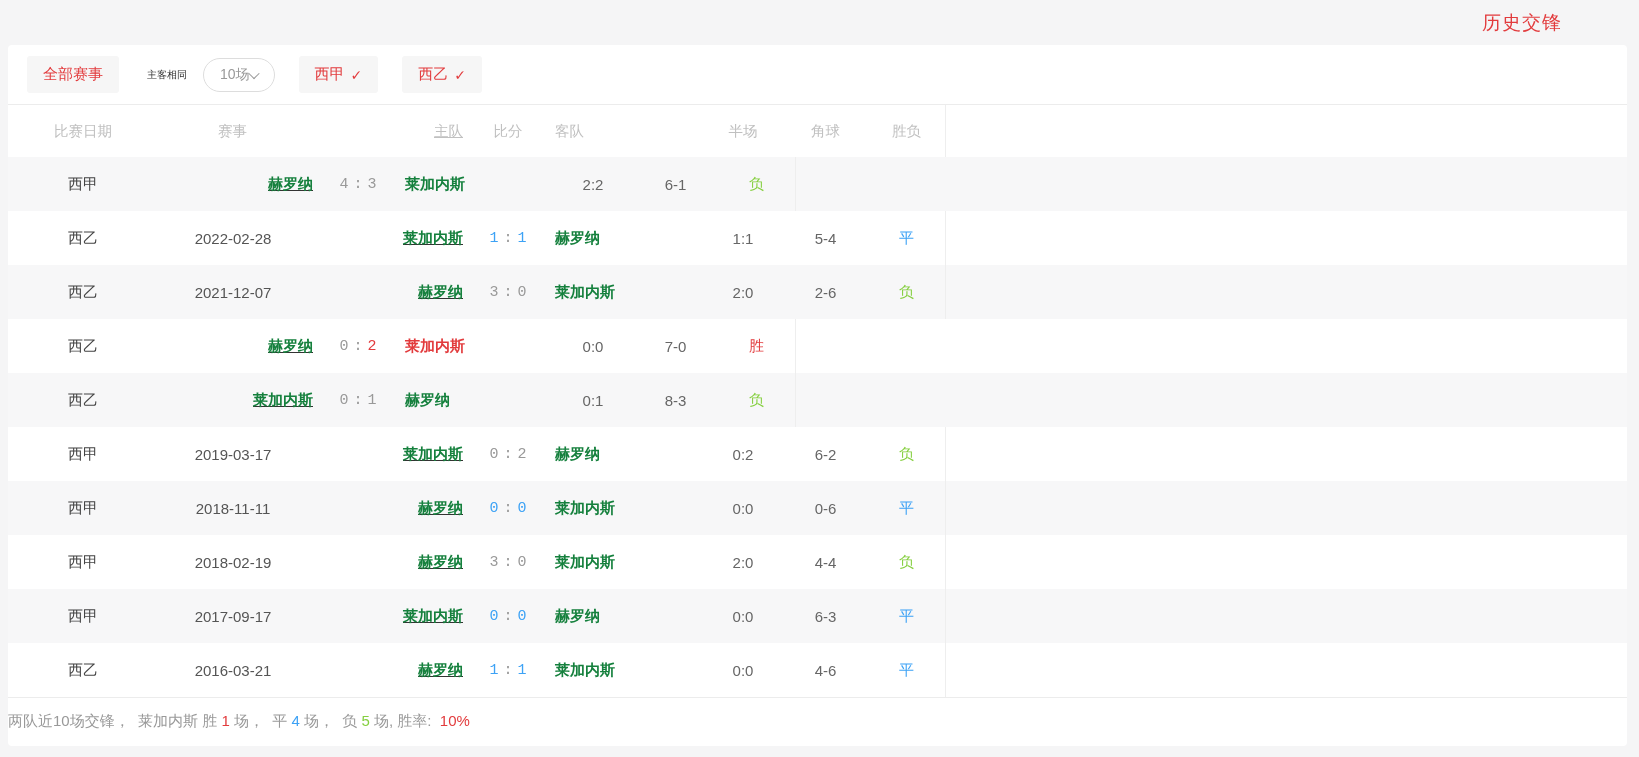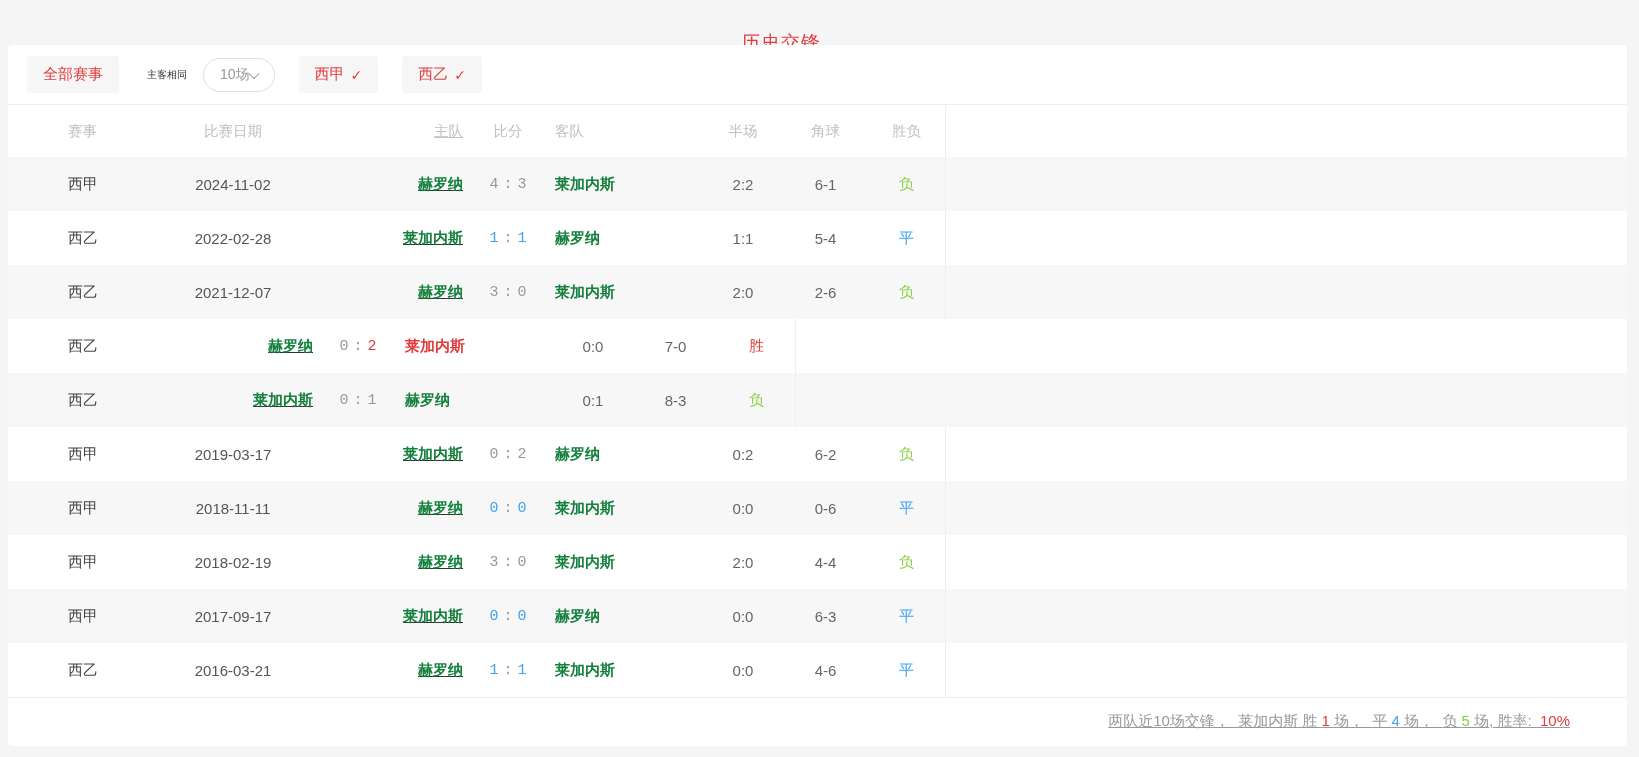--- a/index.html
+++ b/index.html
@@ -13,21 +13,21 @@
     --btn-bg:#f6f6f6;
   }
   *{box-sizing:border-box;margin:0;padding:0;}
   html,body{width:1639px;height:757px;overflow:hidden;}
   body{
     background:var(--page-bg);
     font-family:"Liberation Sans","DejaVu Sans",sans-serif;
     font-size:15px;
     color:#333;
   }
-  .title-strip{width:1562px;height:45px;display:flex;align-items:center;justify-content:center;margin-top:20px;}
+  .title-strip{width:1562px;height:45px;display:flex;align-items:center;justify-content:flex-end;}
   .page-title{color:var(--red);font-size:19px;font-weight:500;letter-spacing:1px;}
   .panel{
     position:absolute;left:8px;top:45px;width:1619px;height:701px;
     background:var(--panel-bg);border-radius:4px;overflow:hidden;
   }
   
   .filter-bar{height:60px;display:flex;align-items:center;padding-left:19px;border-bottom:1px solid var(--line);}
   .pill-btn{
     display:inline-flex;align-items:center;gap:6px;
     background:var(--btn-bg);border:none;border-radius:3px;
@@ -65,21 +65,21 @@
   .score span{font-weight:500;}
   .score .colon{color:#999;margin:0 5px;font-weight:normal;}
   .c-dark{color:#15803d;text-align:right;}
   .c-gray{color:#999;}
   .c-red{color:var(--red);}
   .c-blue{color:var(--blue);}
   .c-green{color:var(--green);}
   .result{font-size:15px;}
   
   .tfoot{height:47px;border-top:1px solid var(--line);display:flex;align-items:center;}
-  .summary{width:1562px;text-align:right;font-size:15px;color:#999;text-decoration:underline;}
+  .summary{width:1562px;text-align:left;font-size:15px;color:#999;}
   .summary span{white-space:pre-wrap;}
 </style>
 </head>
 <body>
 
 <div class="title-strip">
   <span class="page-title">历史交锋</span>
 </div>
 
 <div class="panel">
@@ -97,34 +97,33 @@
       <span>西甲</span>
       <span class="check">✓</span>
     </button>
     <button class="pill-btn league-btn">
       <span>西乙</span>
       <span class="check">✓</span>
     </button>
   </div>
 
   <div class="thead">
+    <div class="cell c2">比赛日期</div>
     <div class="cell c1">赛事</div>
-    <div class="cell c2">比赛日期</div>
     <div class="cell c3">主队</div>
     <div class="cell c4">比分</div>
     <div class="cell c5">客队</div>
     <div class="cell c6">半场</div>
     <div class="cell c7">角球</div>
     <div class="cell c8">胜负</div>
   </div>
 
   <div>
       <div class="trow striped">
     <div class="cell c1">西甲</div>
-    <div class="cell c2">2024-11-02</div>
     <div class="cell c3">
           <span class="team c-dark">赫罗纳</span>
         </div>
     <div class="cell c4 score">
       <span class="c-gray">4</span>
       <span class="colon">:</span>
       <span class="c-gray">3</span>
     </div>
     <div class="cell c5">
           <span class="team c-dark">莱加内斯</span>

